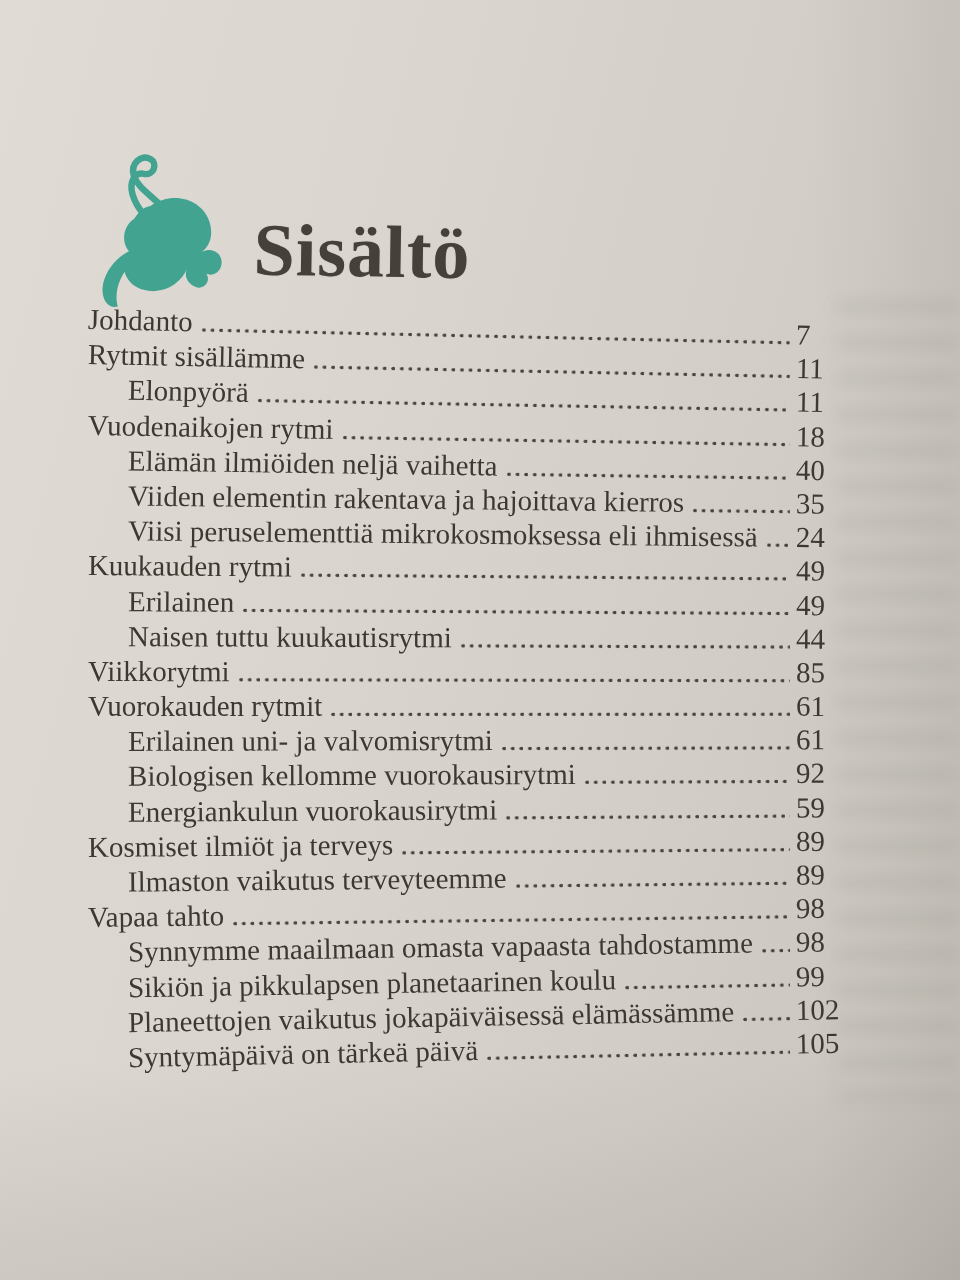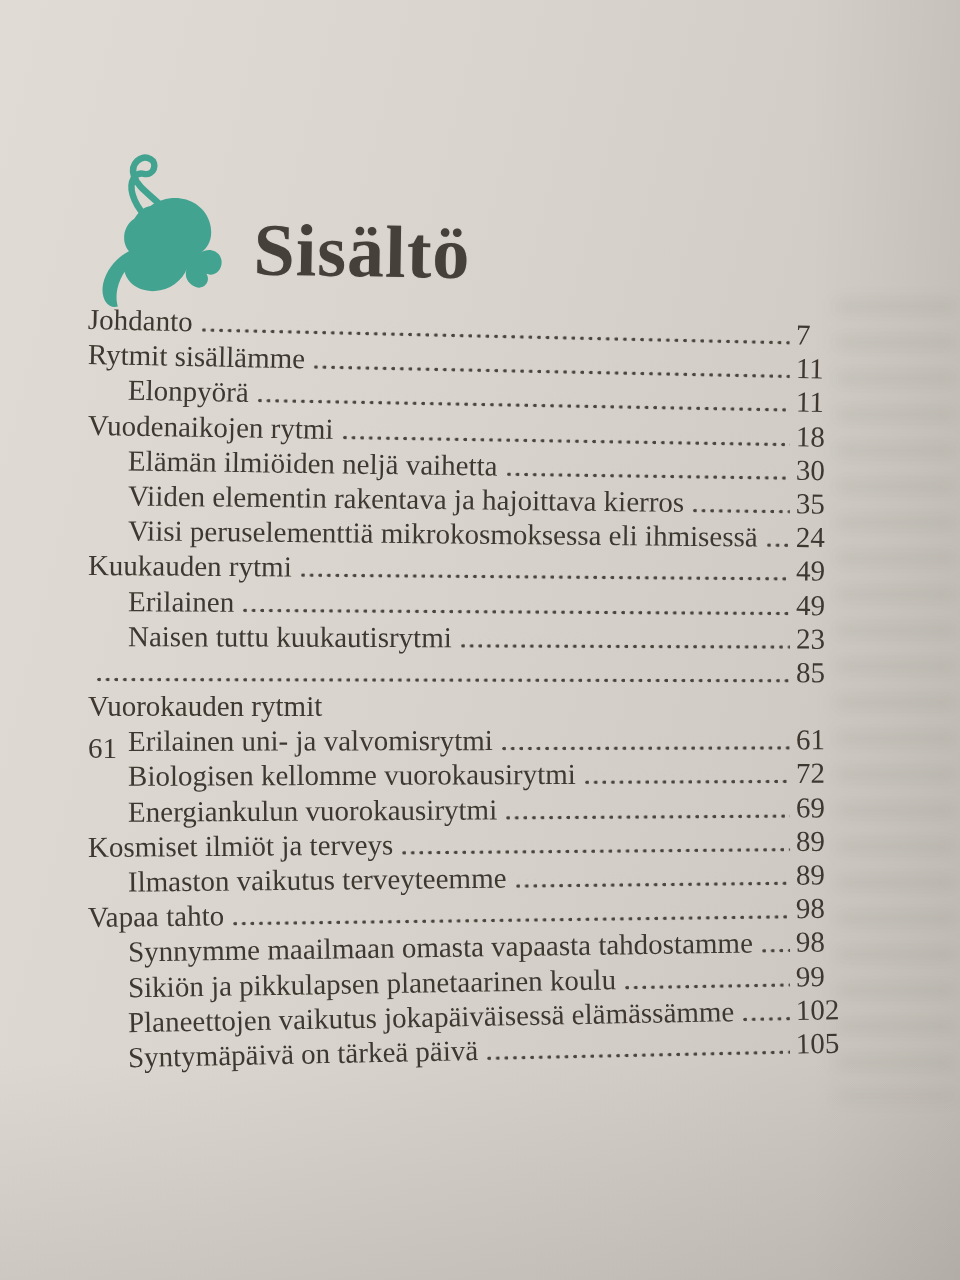--- a/index.html
+++ b/index.html
@@ -122,21 +122,21 @@
     <span class="toc-page">11</span>
   </div>
     <div class="toc-row level-0" style="transform: rotate(0.91deg);">
     <span class="toc-label">Vuodenaikojen rytmi</span>
     <span class="dots"></span>
     <span class="toc-page">18</span>
   </div>
     <div class="toc-row level-1" style="transform: rotate(0.79deg);">
     <span class="toc-label">Elämän ilmiöiden neljä vaihetta</span>
     <span class="dots"></span>
-    <span class="toc-page">30</span>
+    <span class="toc-page">40</span>
   </div>
     <div class="toc-row level-1" style="transform: rotate(0.67deg);">
     <span class="toc-label">Viiden elementin rakentava ja hajoittava kierros</span>
     <span class="dots"></span>
     <span class="toc-page">35</span>
   </div>
     <div class="toc-row level-1" style="transform: rotate(0.56deg);">
     <span class="toc-label">Viisi peruselementtiä mikrokosmoksessa eli ihmisessä</span>
     <span class="dots"></span>
     <span class="toc-page">24</span>
@@ -147,45 +147,46 @@
     <span class="toc-page">49</span>
   </div>
     <div class="toc-row level-1" style="transform: rotate(0.33deg);">
     <span class="toc-label">Erilainen</span>
     <span class="dots"></span>
     <span class="toc-page">49</span>
   </div>
     <div class="toc-row level-1" style="transform: rotate(0.21deg);">
     <span class="toc-label">Naisen tuttu kuukautisrytmi</span>
     <span class="dots"></span>
-    <span class="toc-page">23</span>
+    <span class="toc-page">44</span>
   </div>
     <div class="toc-row level-0" style="transform: rotate(0.1deg);">
+    <span class="toc-label">Viikkorytmi</span>
     <span class="dots"></span>
     <span class="toc-page">85</span>
   </div>
-    <div class="toc-row level-0" style="transform: rotate(-0.02deg); flex-direction: column;">
+    <div class="toc-row level-0" style="transform: rotate(-0.02deg);">
     <span class="toc-label">Vuorokauden rytmit</span>
     <span class="dots"></span>
     <span class="toc-page">61</span>
   </div>
     <div class="toc-row level-1" style="transform: rotate(-0.13deg);">
     <span class="toc-label">Erilainen uni- ja valvomisrytmi</span>
     <span class="dots"></span>
     <span class="toc-page">61</span>
   </div>
     <div class="toc-row level-1" style="transform: rotate(-0.25deg);">
     <span class="toc-label">Biologisen kellomme vuorokausirytmi</span>
     <span class="dots"></span>
-    <span class="toc-page">72</span>
+    <span class="toc-page">92</span>
   </div>
     <div class="toc-row level-1" style="transform: rotate(-0.36deg);">
     <span class="toc-label">Energiankulun vuorokausirytmi</span>
     <span class="dots"></span>
-    <span class="toc-page">69</span>
+    <span class="toc-page">59</span>
   </div>
     <div class="toc-row level-0" style="transform: rotate(-0.48deg);">
     <span class="toc-label">Kosmiset ilmiöt ja terveys</span>
     <span class="dots"></span>
     <span class="toc-page">89</span>
   </div>
     <div class="toc-row level-1" style="transform: rotate(-0.59deg);">
     <span class="toc-label">Ilmaston vaikutus terveyteemme</span>
     <span class="dots"></span>
     <span class="toc-page">89</span>

